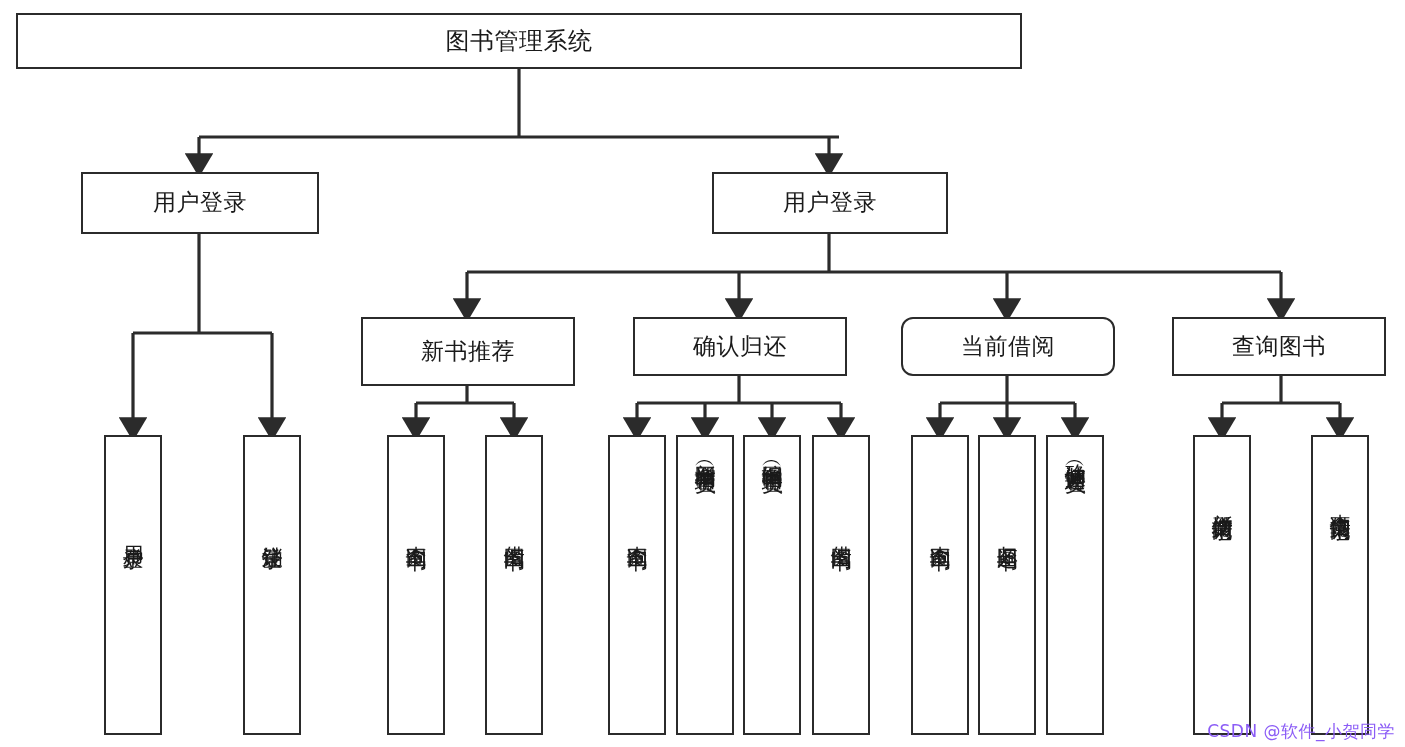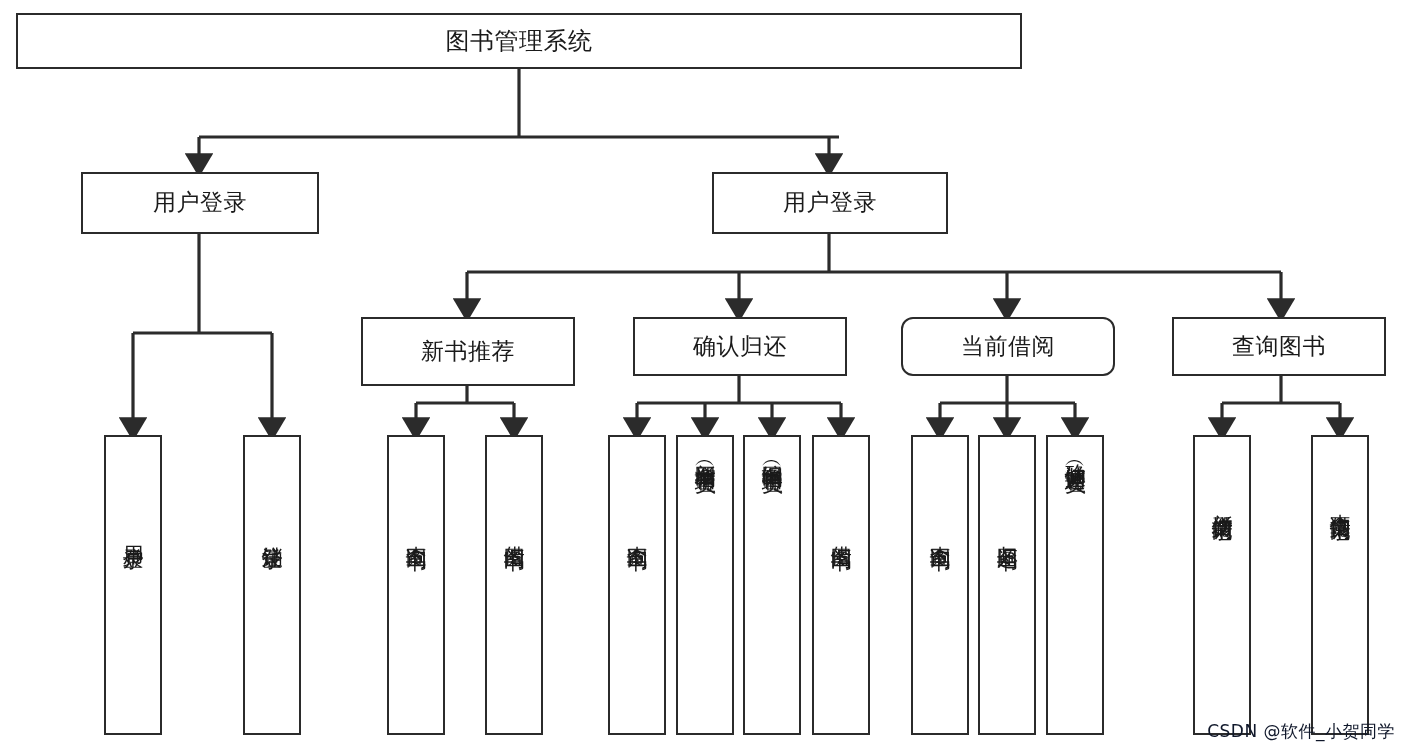--- a/index.html
+++ b/index.html
@@ -64,21 +64,21 @@
     padding-top: 60px;
   }
   .node.vertical.pad-top-md {
     padding-top: 92px;
   }
   #watermark {
     position: absolute;
     right: 10px;
     bottom: 4px;
     font-size: 17px;
-    color: #0f172a;
+    color: #8b5cf6;
     letter-spacing: 0.5px;
     white-space: nowrap;
     pointer-events: none;
   }
 </style>
 </head>
 <body>
 
 <div id="canvas">
 

